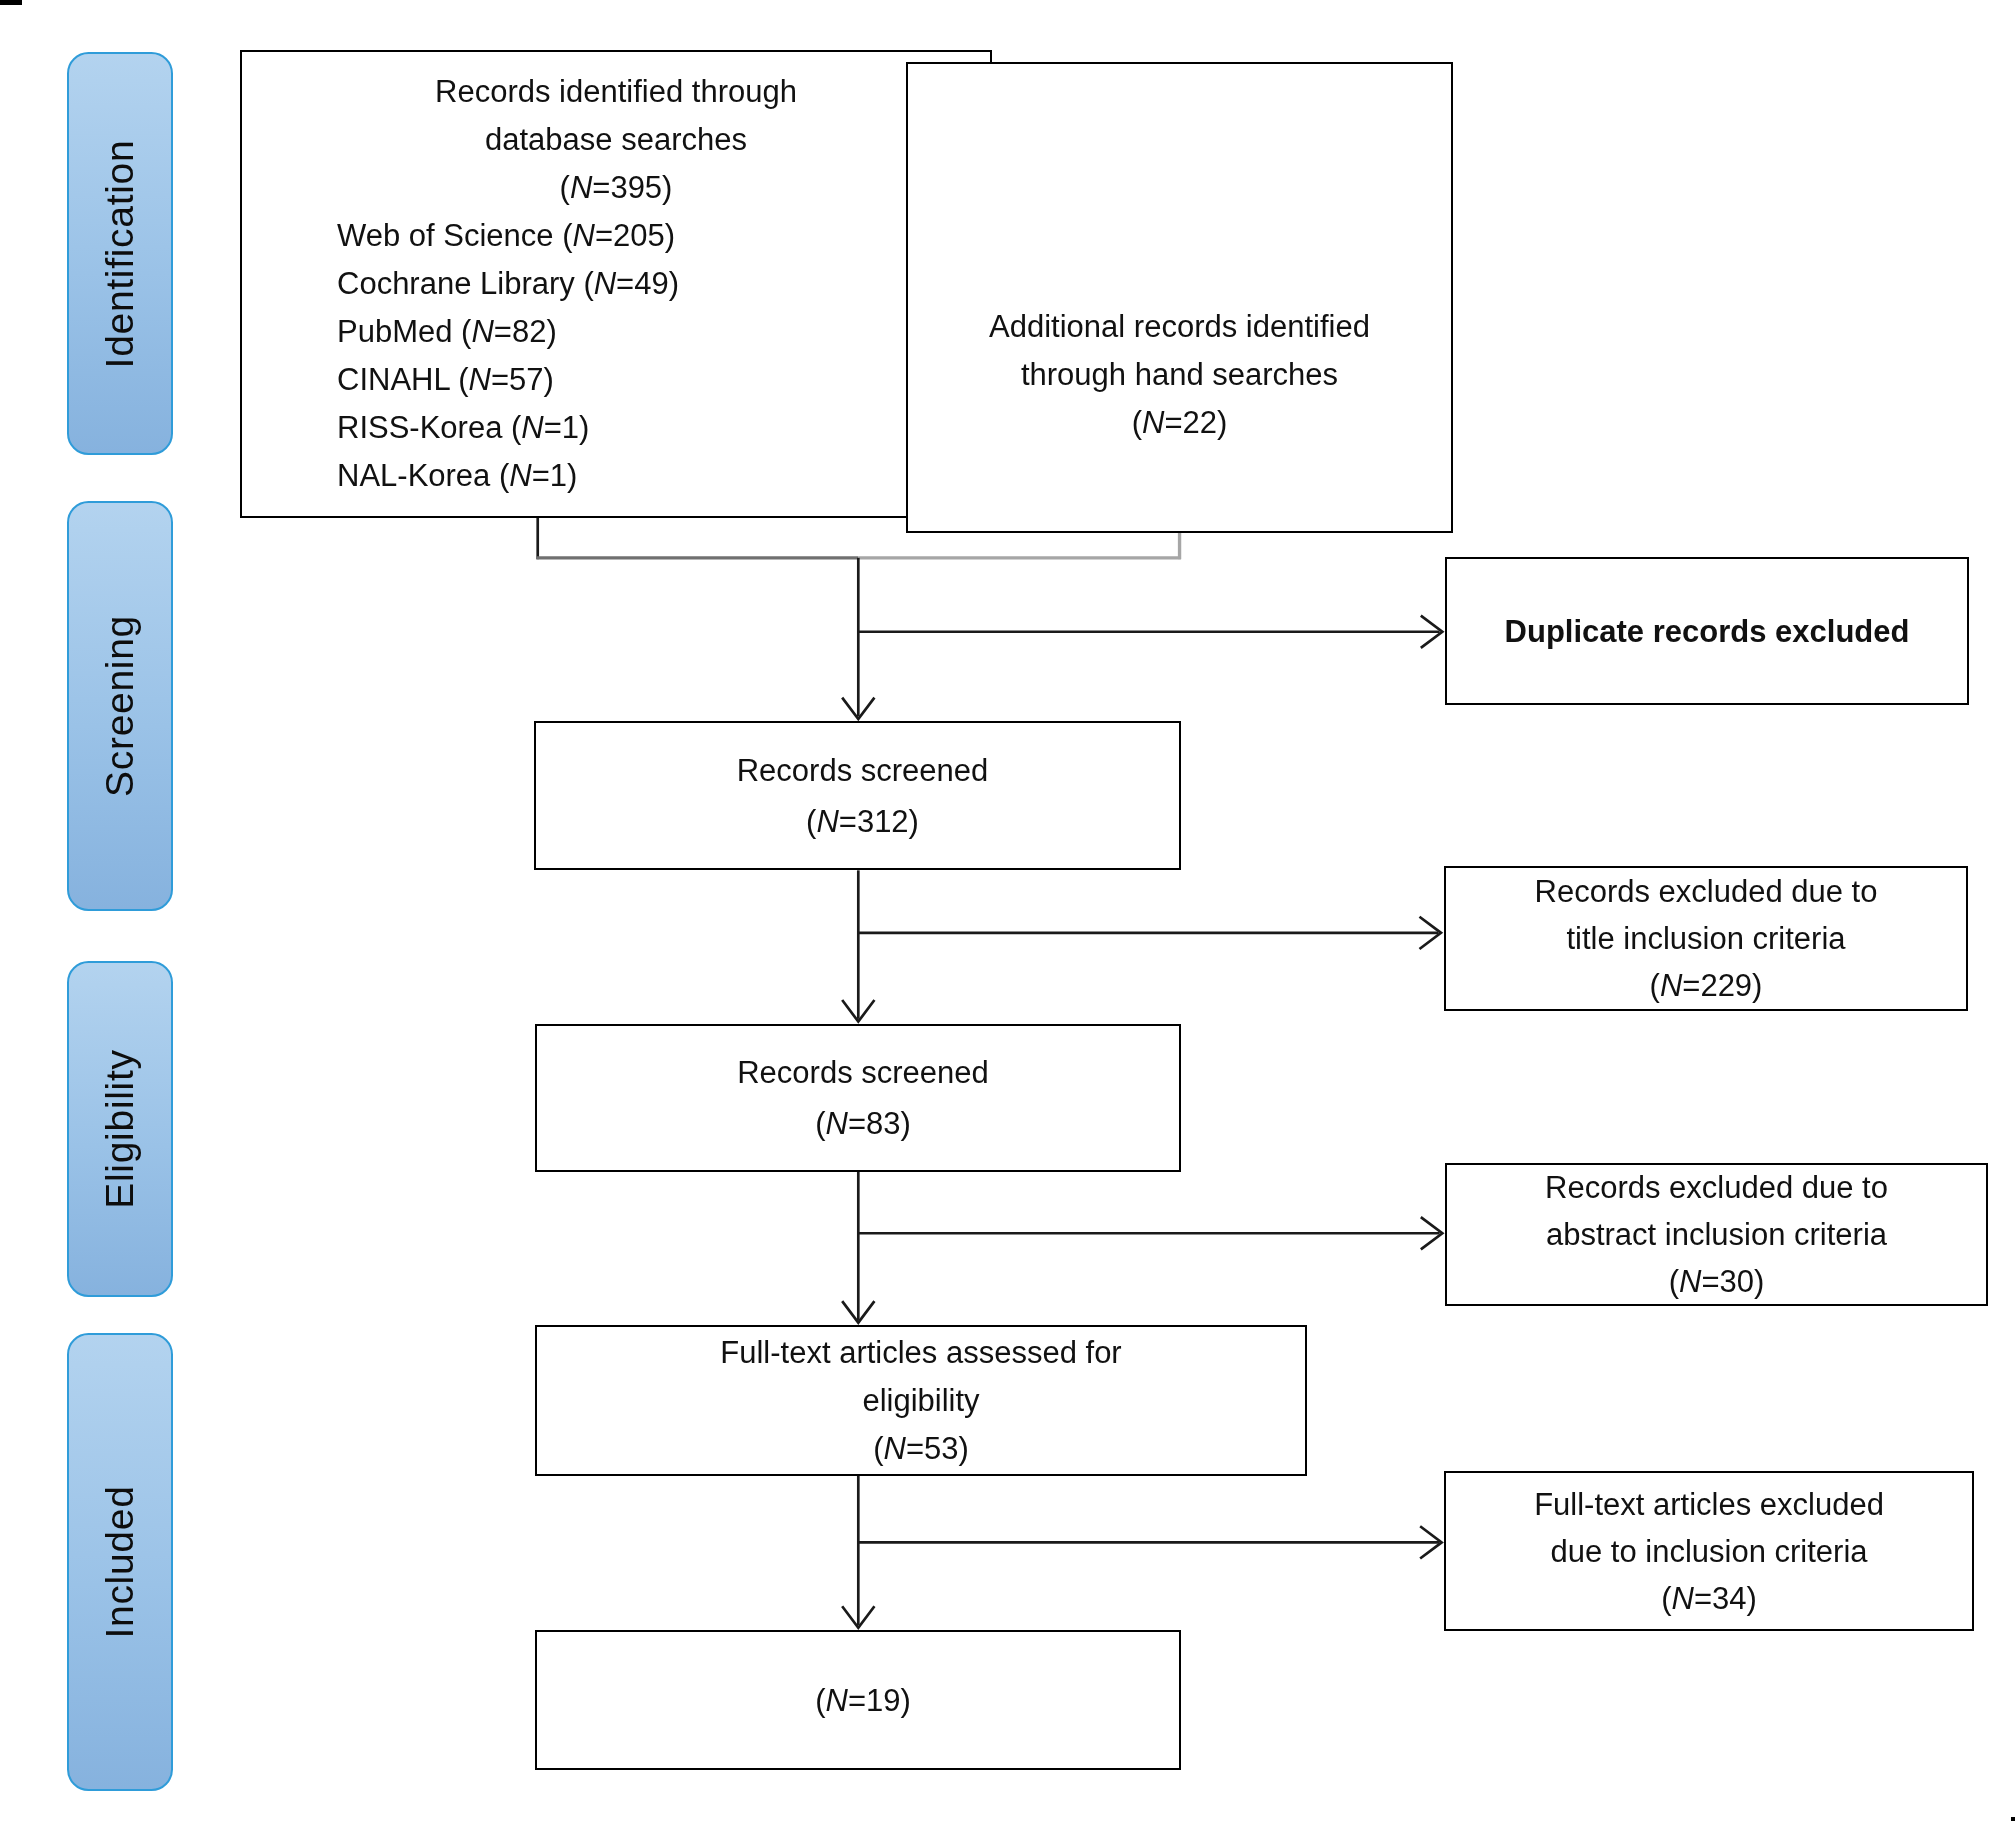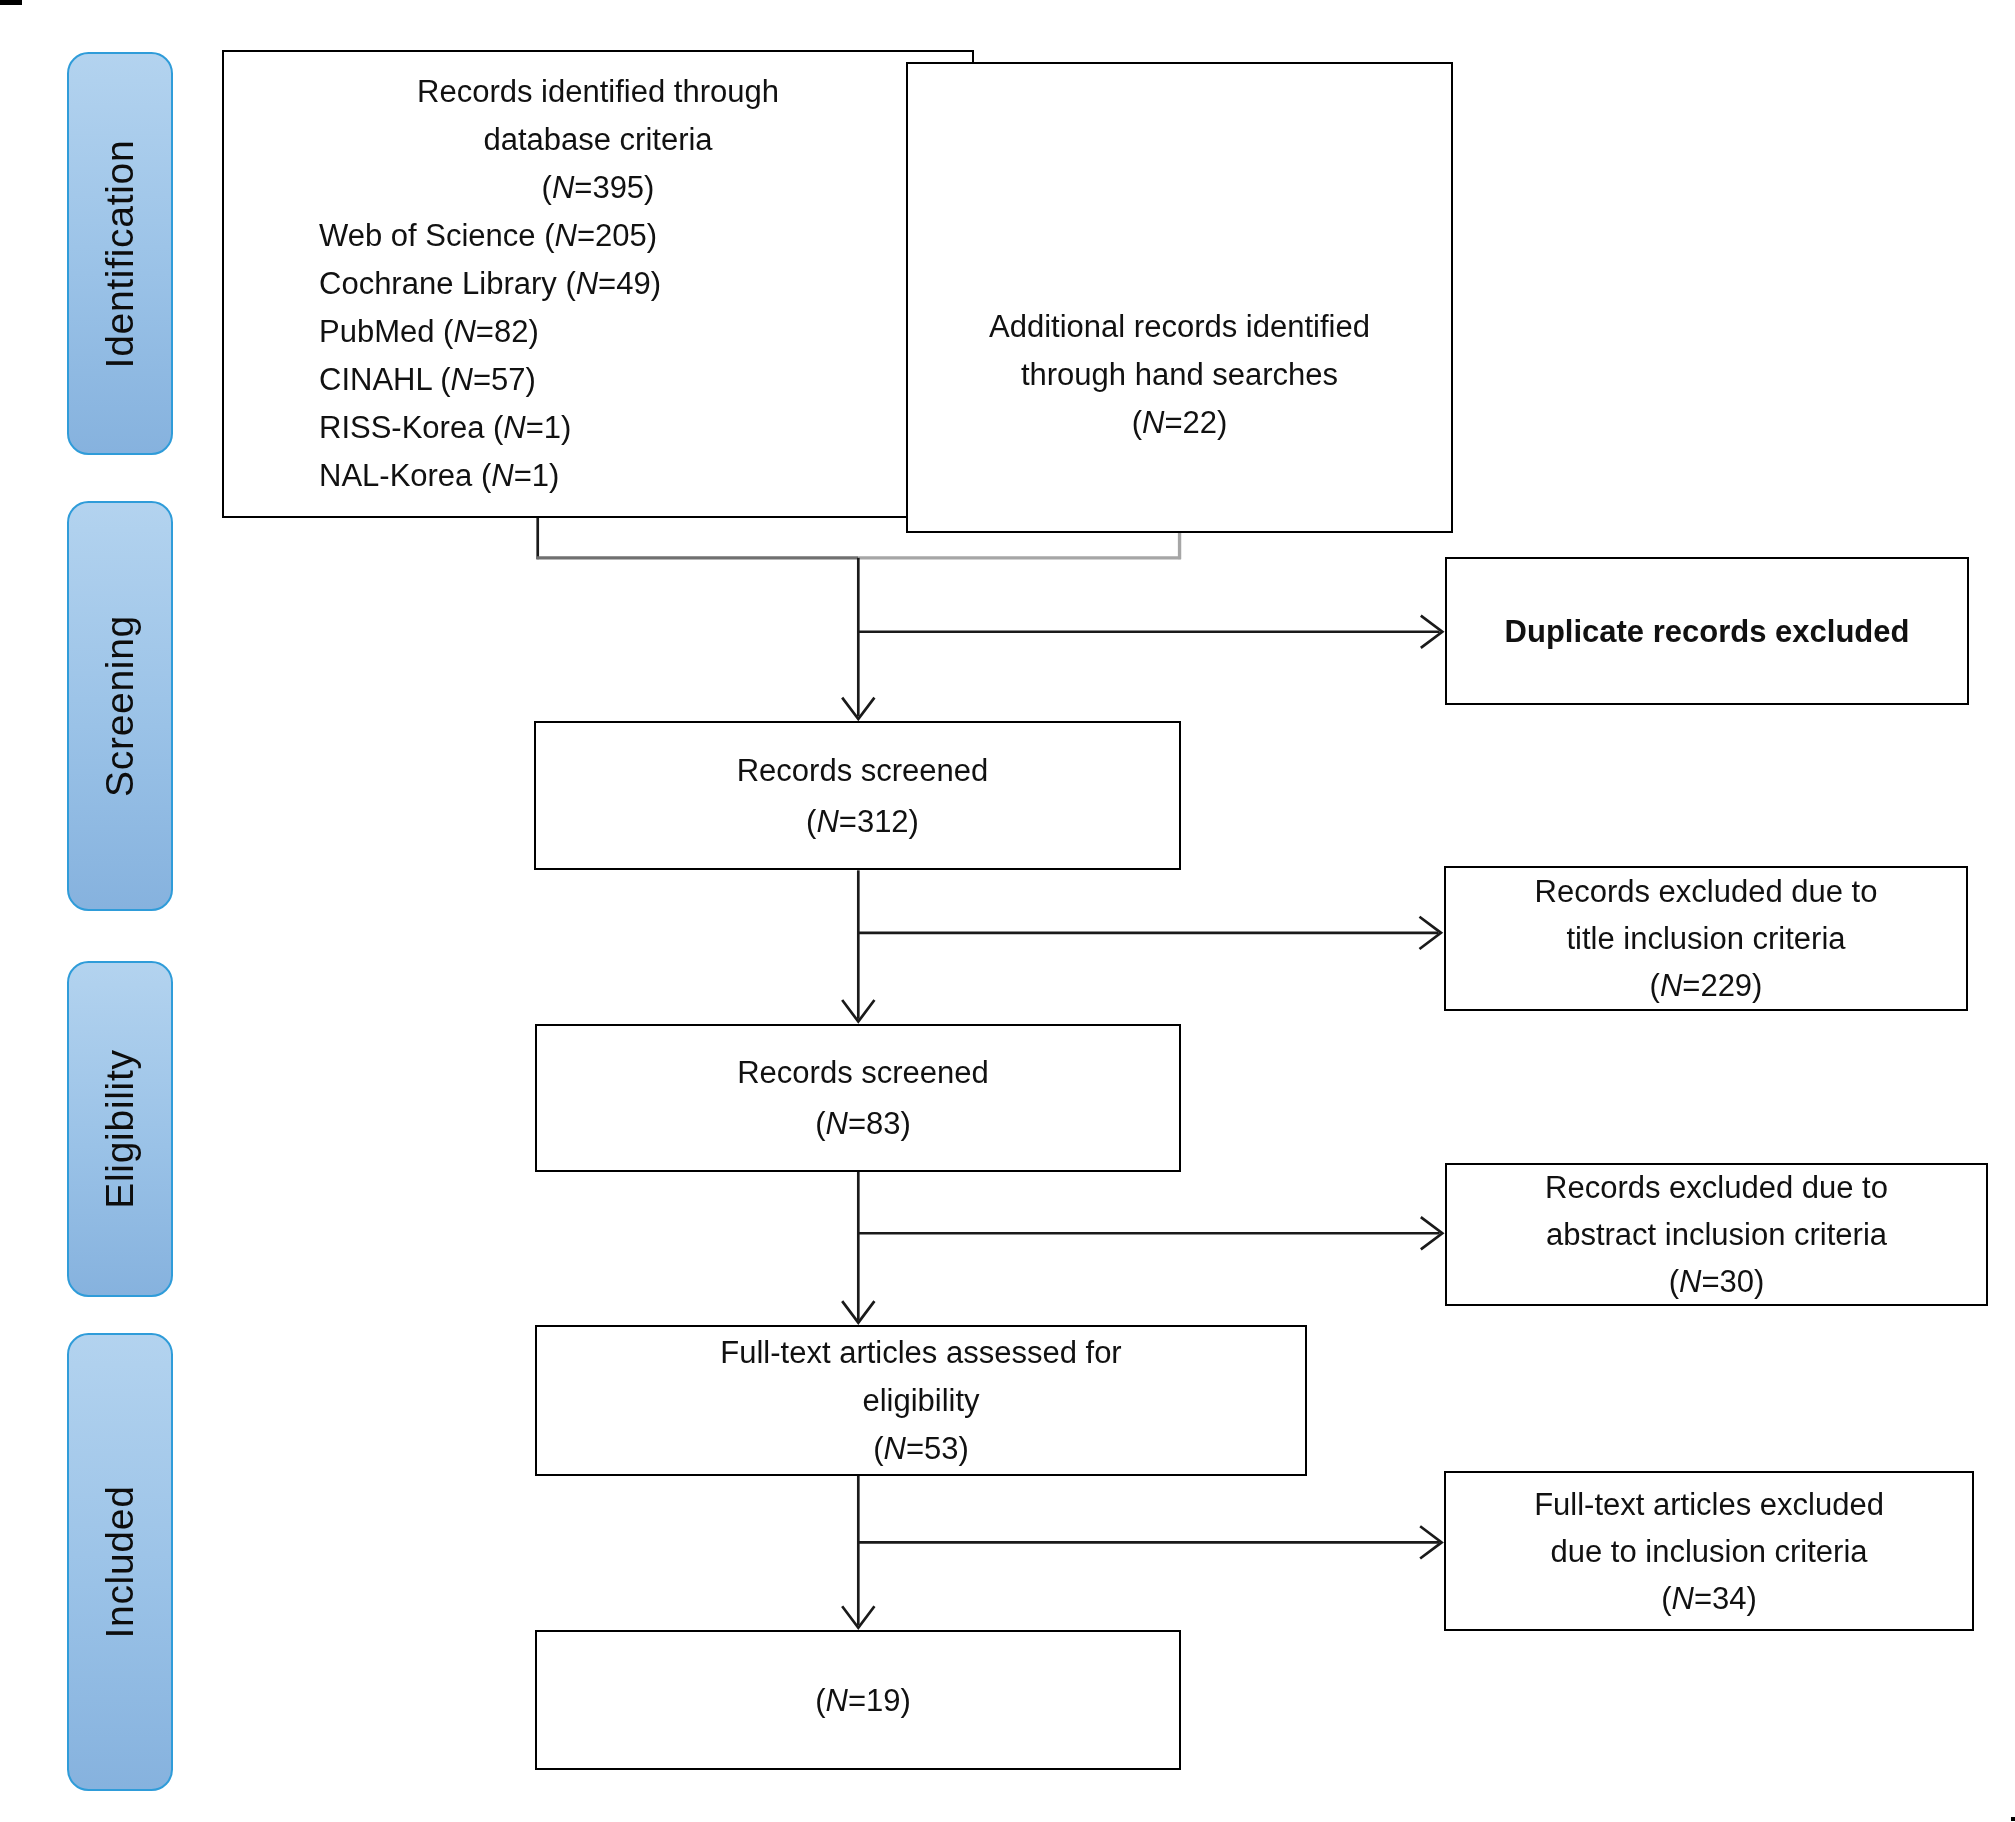--- a/index.html
+++ b/index.html
@@ -88,23 +88,23 @@
 <div class="stage" style="top:501px;height:410px;">
   <span class="stage-label">Screening</span>
 </div>
 <div class="stage" style="top:961px;height:336px;">
   <span class="stage-label">Eligibility</span>
 </div>
 <div class="stage" style="top:1333px;height:458px;">
   <span class="stage-label">Included</span>
 </div>
 
-<div class="fbox box-a" style="left:222px;top:50px;width:752px;height:468px;">
+<div class="fbox box-a" style="left:240px;top:50px;width:752px;height:468px;">
   <div class="line"><span>Records identified through</span><i></i><span></span></div>
-  <div class="line"><span>database criteria</span><i></i><span></span></div>
+  <div class="line"><span>database searches</span><i></i><span></span></div>
   <div class="line"><span>(</span><i>N</i><span>=395)</span></div>
   <div class="line left"><span>Web of Science (</span><i>N</i><span>=205)</span></div>
   <div class="line left"><span>Cochrane Library (</span><i>N</i><span>=49)</span></div>
   <div class="line left"><span>PubMed (</span><i>N</i><span>=82)</span></div>
   <div class="line left"><span>CINAHL (</span><i>N</i><span>=57)</span></div>
   <div class="line left"><span>RISS-Korea (</span><i>N</i><span>=1)</span></div>
   <div class="line left"><span>NAL-Korea (</span><i>N</i><span>=1)</span></div>
 </div>
 
 <div class="fbox box-b" style="left:906px;top:62px;width:547px;height:471px;">

